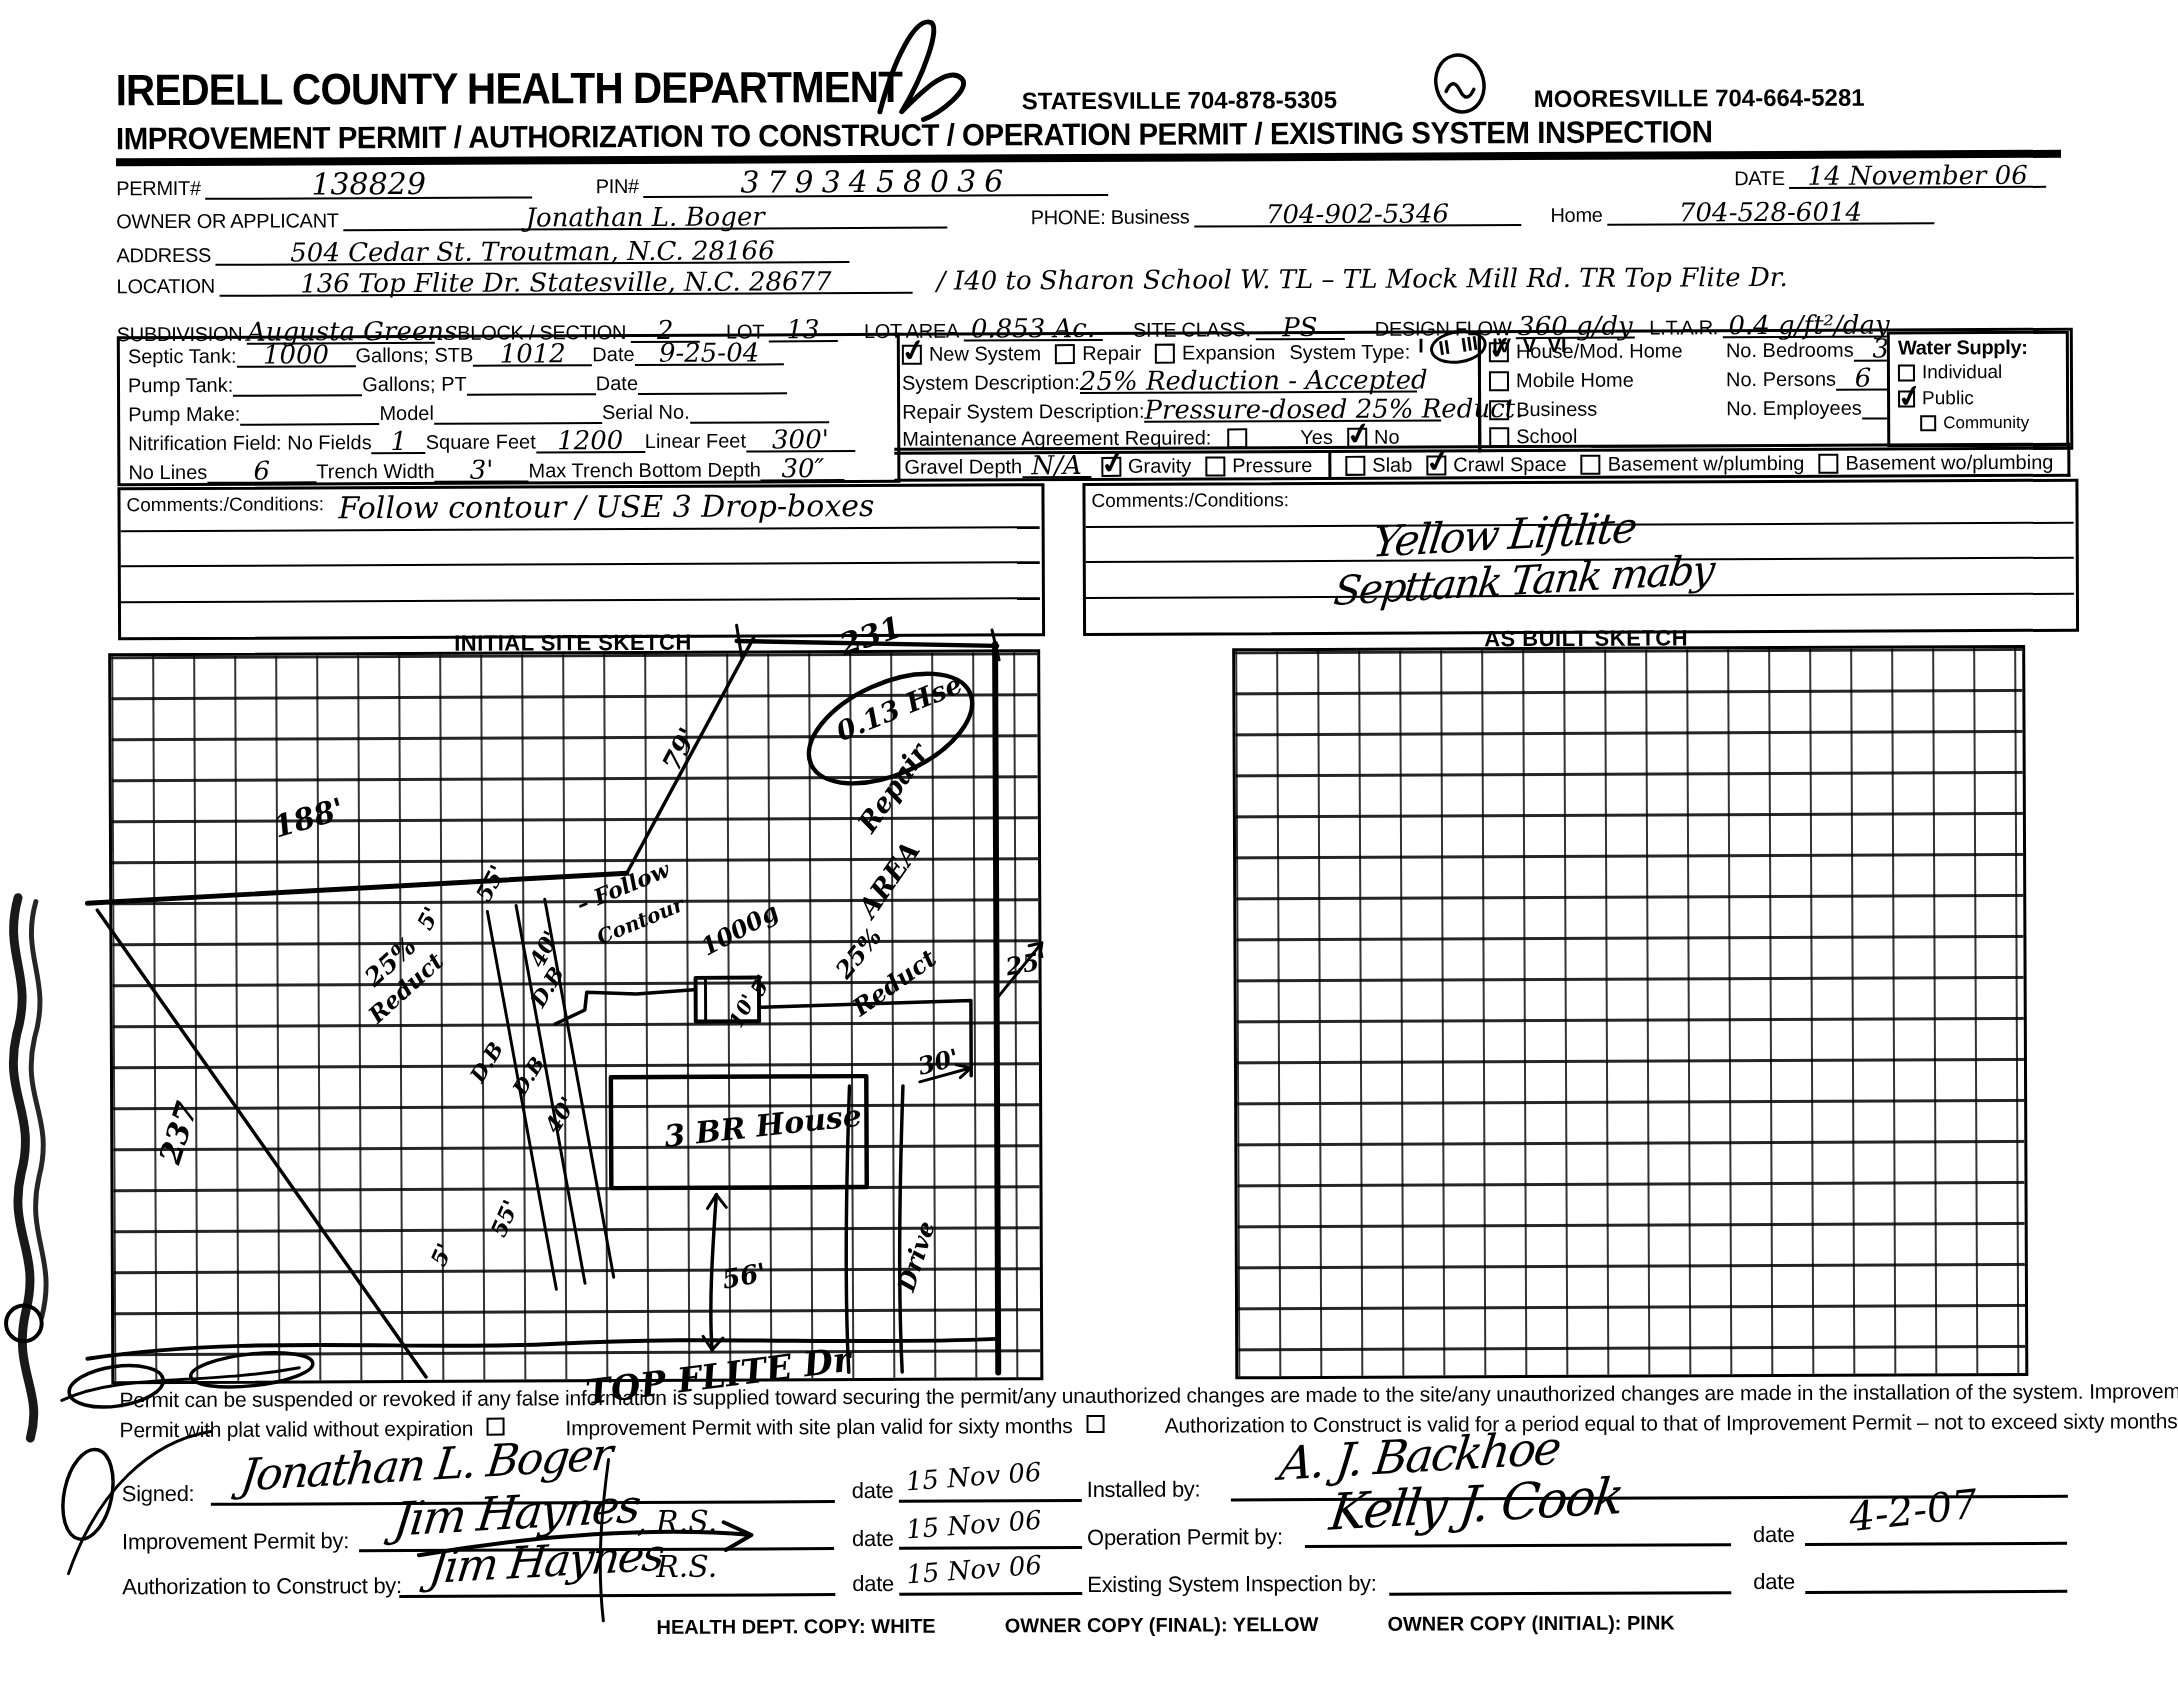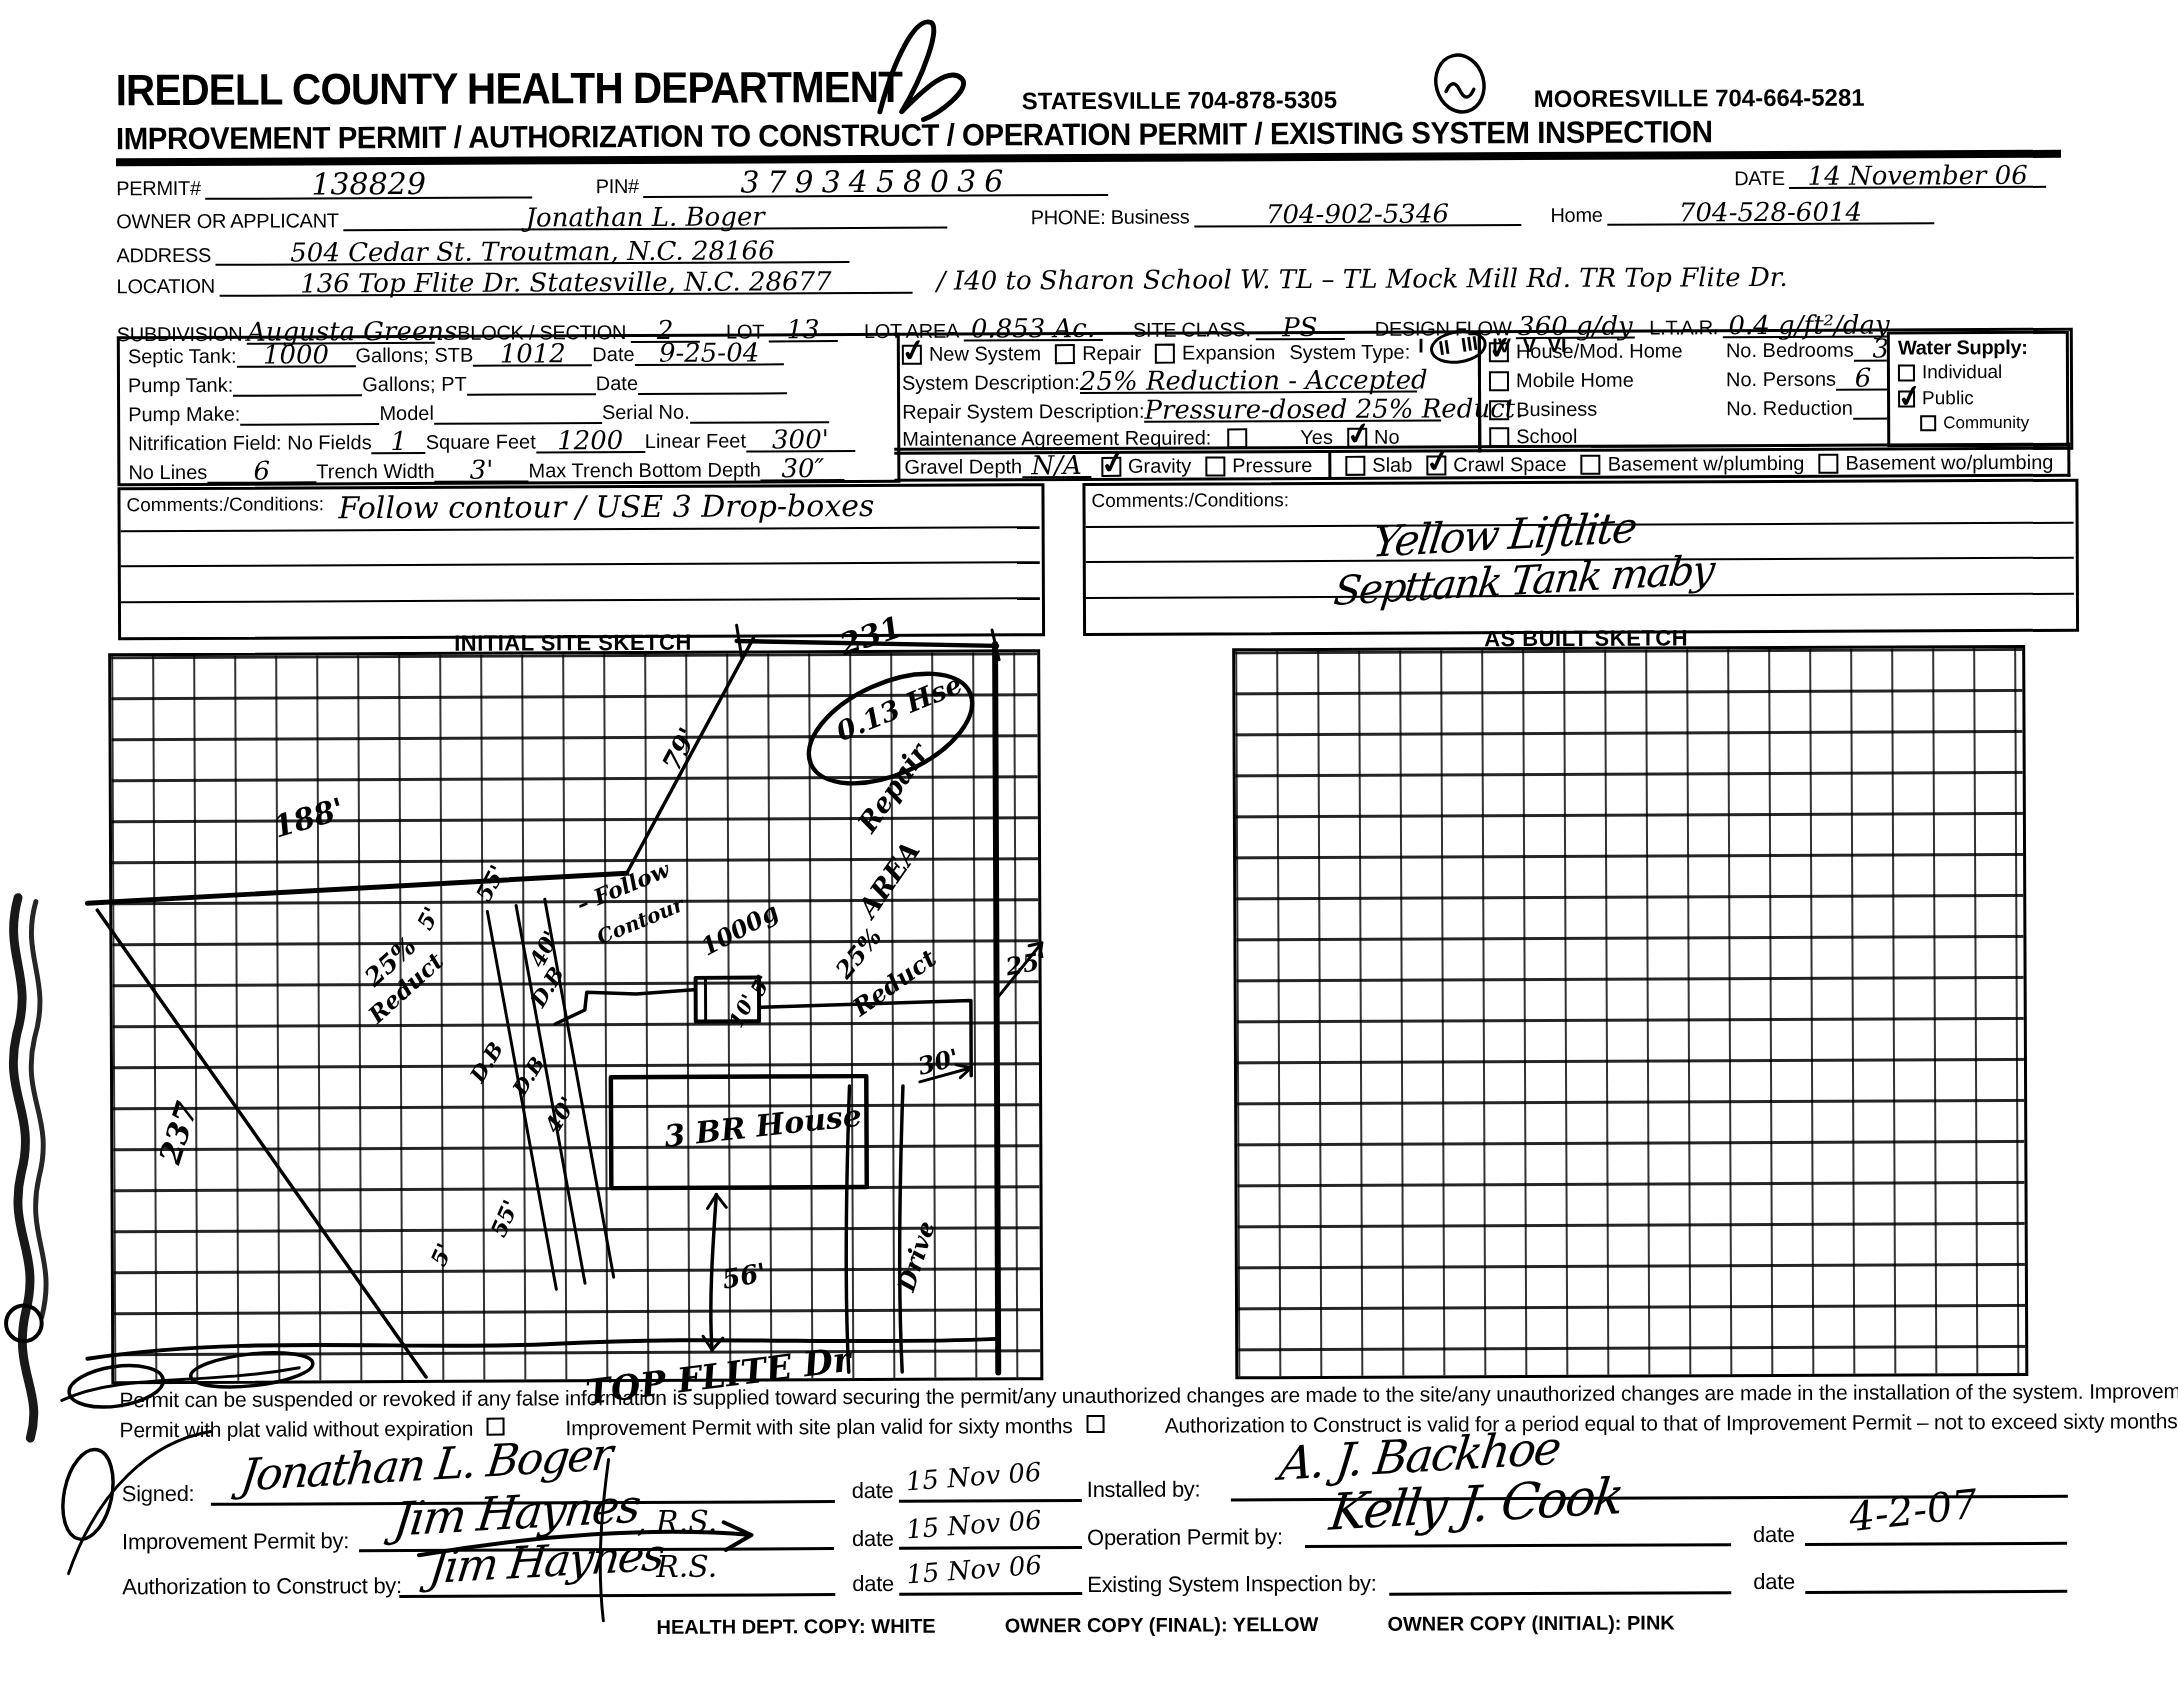--- a/index.html
+++ b/index.html
@@ -201,21 +201,21 @@
         <span>Mobile Home</span>
           </span>
       <span>No. Persons</span>
       <span class="uv hw" style="width:54px;">6</span>
     </div>
     <div class="tb-row" style="height:29px;">
       <span class="cbitem" style="width:223px;">
         <span class="cb" data-checked="false"></span>
         <span>Business</span>
           </span>
-      <span>No. Reduction</span>
+      <span>No. Employees</span>
       <span class="uv hw" style="width:54px;"></span>
     </div>
     <div class="tb-row" style="height:27px;">
       <span class="cbitem">
         <span class="cb" data-checked="false"></span>
         <span>School</span>
           </span>
       <span class="uv" style="width:218px;"></span>
     </div>
   </div>

